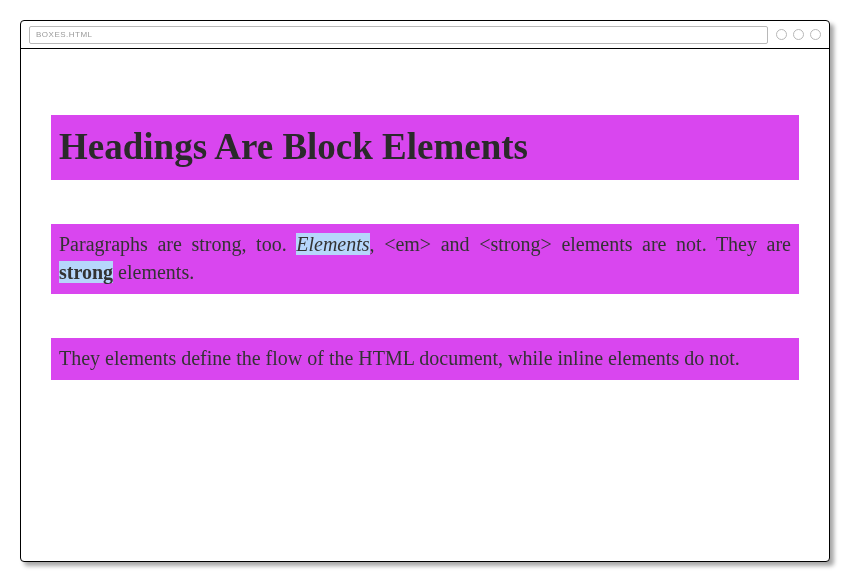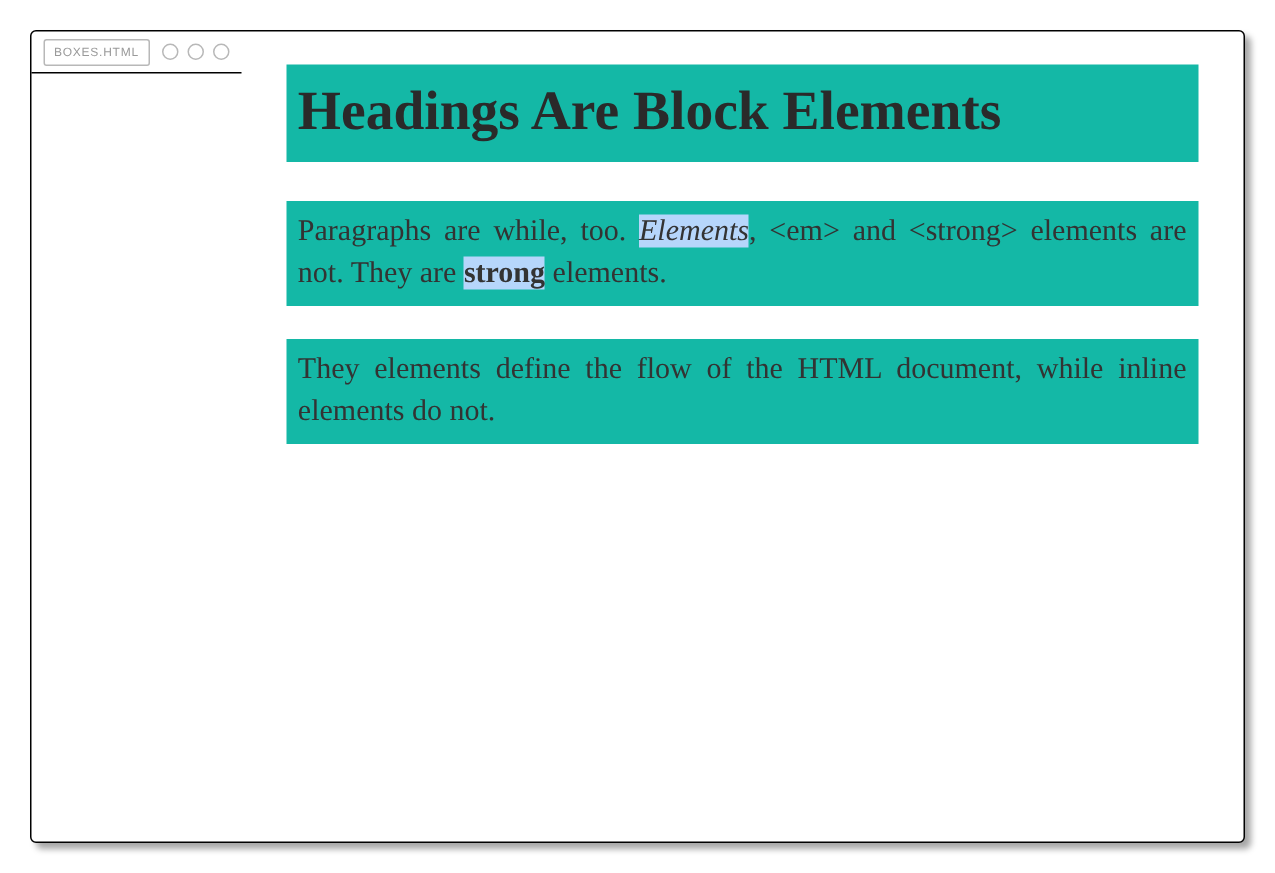--- a/index.html
+++ b/index.html
@@ -5,21 +5,21 @@
   * { box-sizing: border-box; margin: 0; padding: 0; }
   html, body { width: 850px; height: 582px; background: #fff; font-family: Georgia, 'Times New Roman', serif; }
   .browser-window {
     position: absolute;
     left: 20px; top: 20px;
     width: 810px; height: 542px;
     background: #fff;
     border: 1px solid #000;
     border-radius: 4px;
     box-shadow: 4px 4px 4px rgba(0,0,0,0.35);
-    display: flex; flex-direction: row;
+    display: flex; flex-direction: column;
   }
   .titlebar {
     height: 28px;
     border-bottom: 1px solid #000;
     display: flex; align-items: center;
     padding: 0 8px;
     gap: 8px;
   }
   .url-bar {
     flex: 1;
@@ -40,21 +40,21 @@
     width: 11px; height: 11px;
     border: 1px solid #b8b8b8;
     border-radius: 50%;
     background: #fff;
   }
   .viewport {
     flex: 1;
     padding: 22px 30px;
     overflow: hidden;
   }
-  .blockbg { background: #14b8a6; }
+  .blockbg { background: #d946ef; margin-top: 44px; }
   .inlinebg { background: #b6d6fb; }
   h1.blockbg {
     font-family: Georgia, 'Times New Roman', serif;
     font-weight: 700;
     font-size: 37px;
     color: #2a2a2a;
     padding: 10px 8px 12px 8px;
     margin-bottom: 26px;
   }
   p.blockbg {
@@ -82,18 +82,18 @@
       <div class="window-dot"></div>
       <div class="window-dot"></div>
       <div class="window-dot"></div>
     </div>
   </div>
 
   <div class="viewport">
 
     <h1 class="blockbg">Headings Are Block Elements</h1>
 
-    <p class="blockbg"><span>Paragraphs are while, too. </span><em class="inlinebg">Elements</em><span>, &lt;em&gt; and &lt;strong&gt; elements are not. They are </span><strong class="inlinebg">strong</strong><span> elements.</span></p>
+    <p class="blockbg"><span>Paragraphs are strong, too. </span><em class="inlinebg">Elements</em><span>, &lt;em&gt; and &lt;strong&gt; elements are not. They are </span><strong class="inlinebg">strong</strong><span> elements.</span></p>
 
     <p class="blockbg">They elements define the flow of the HTML document, while inline elements do not.</p>
 
   </div>
 </div>
 
 </body></html>

